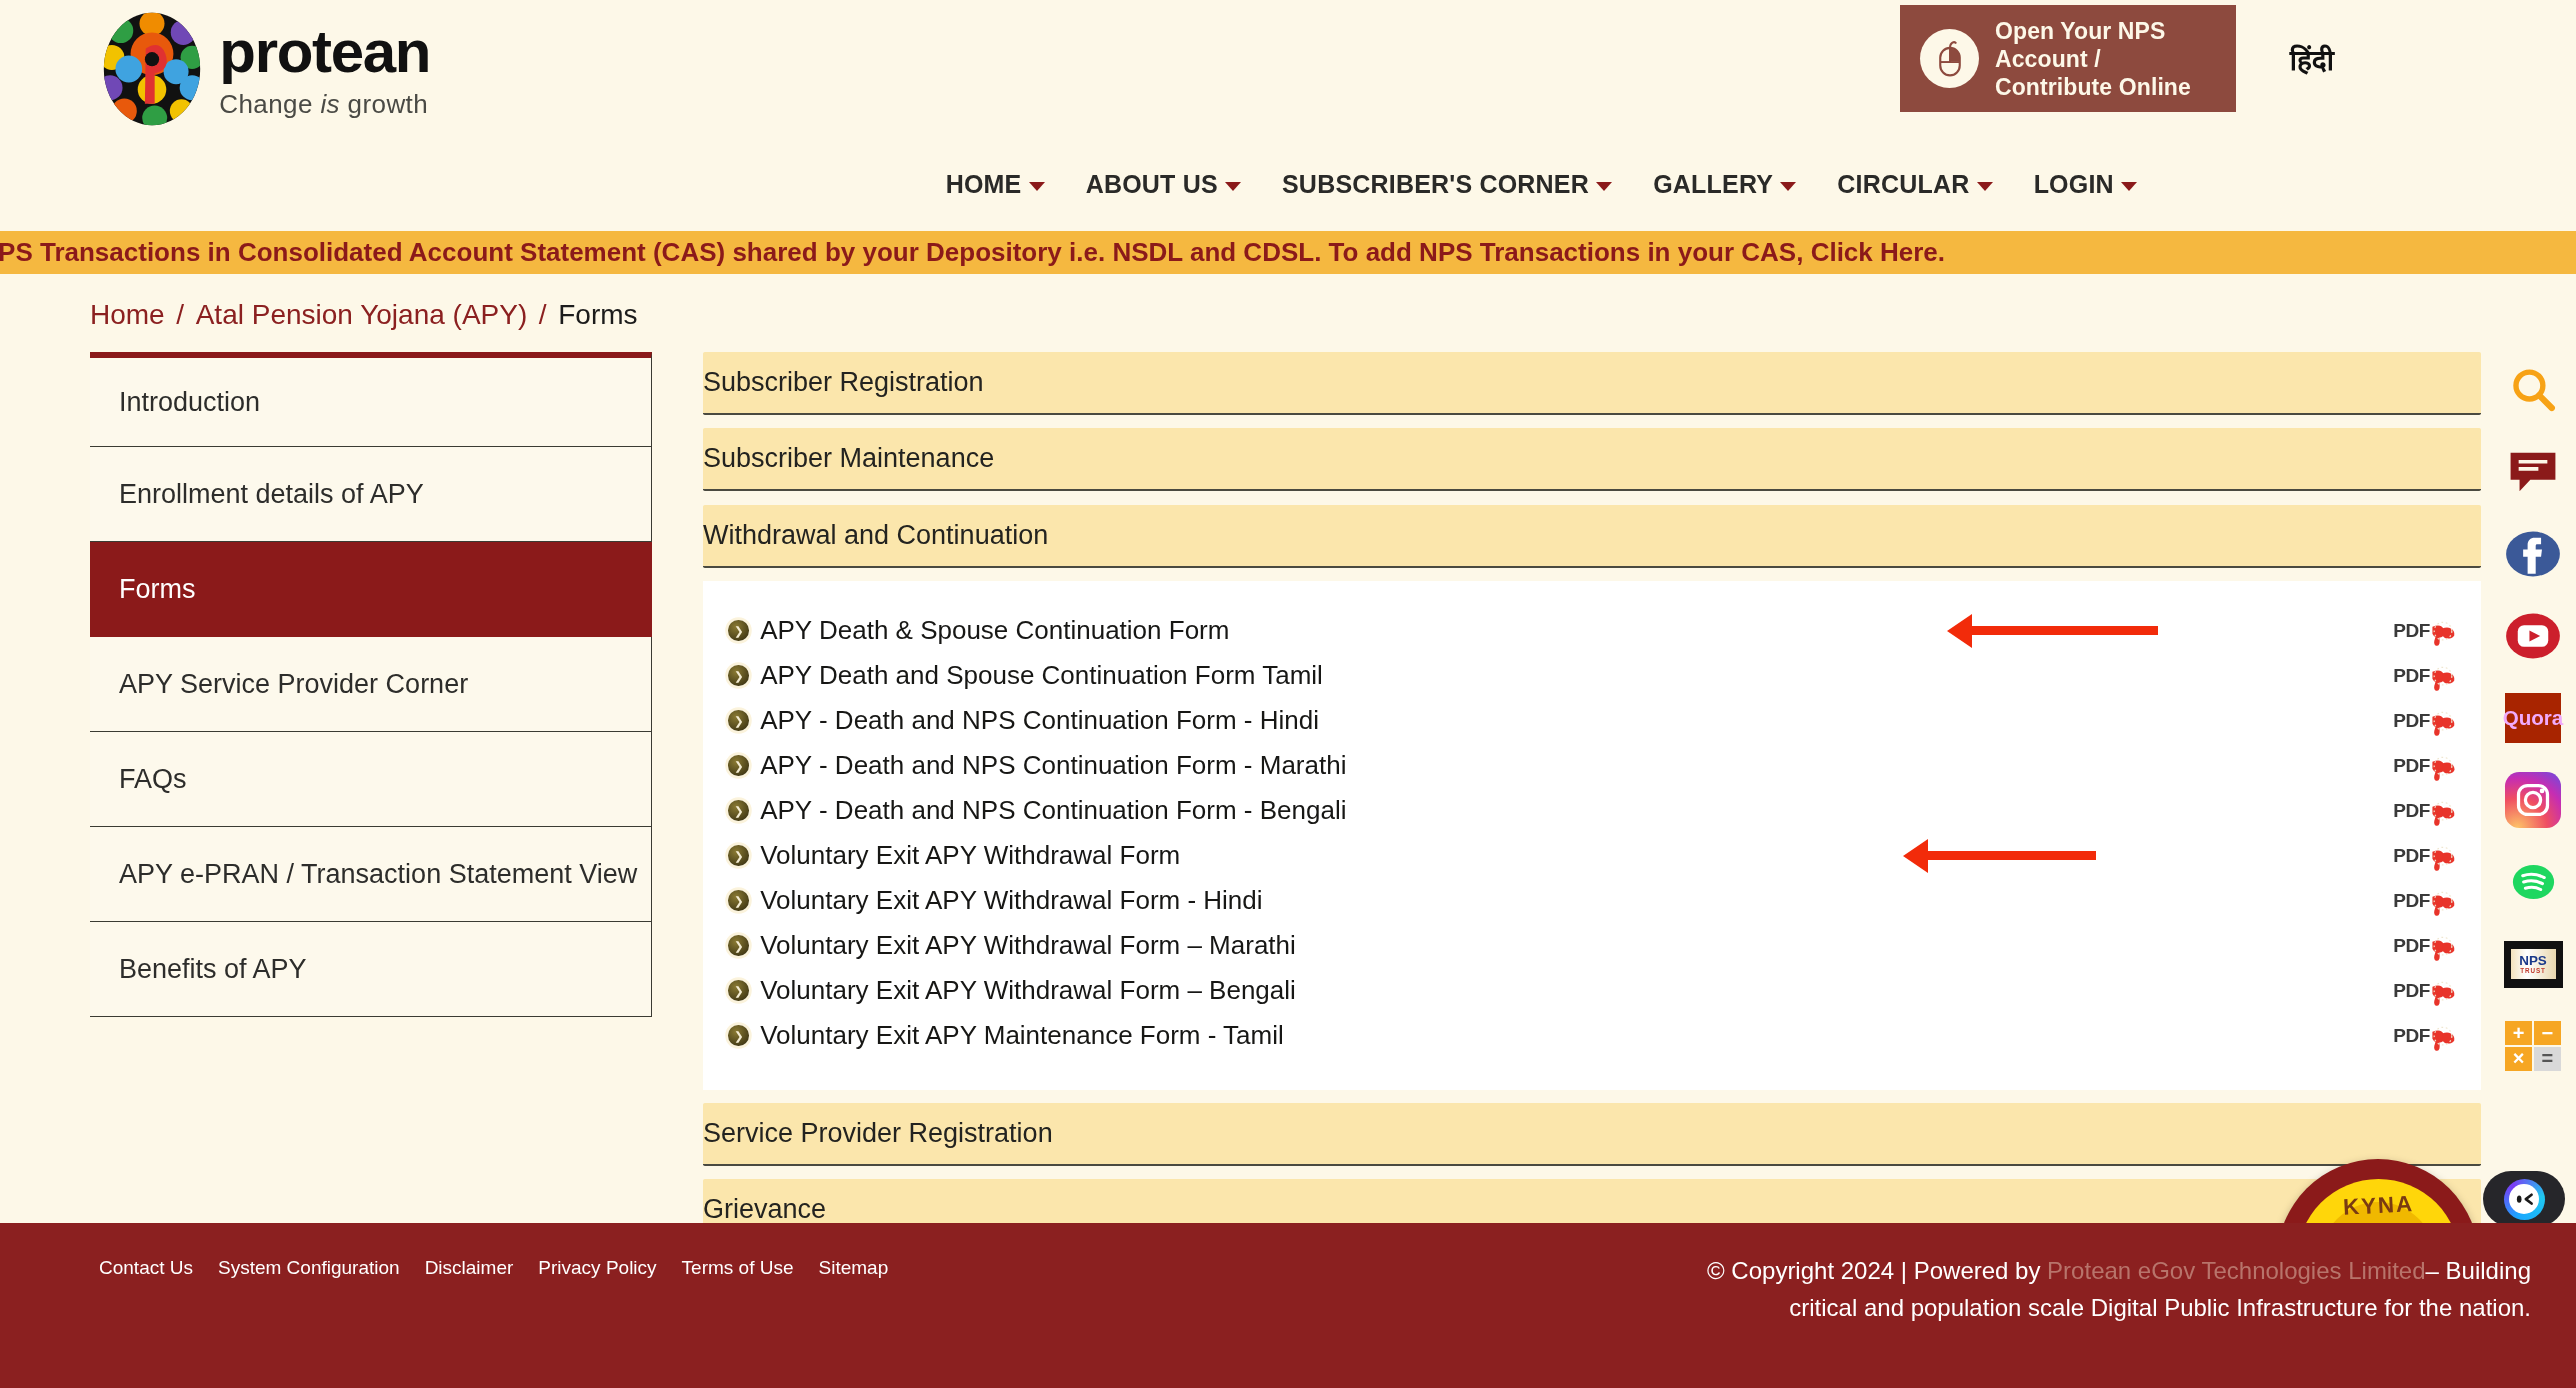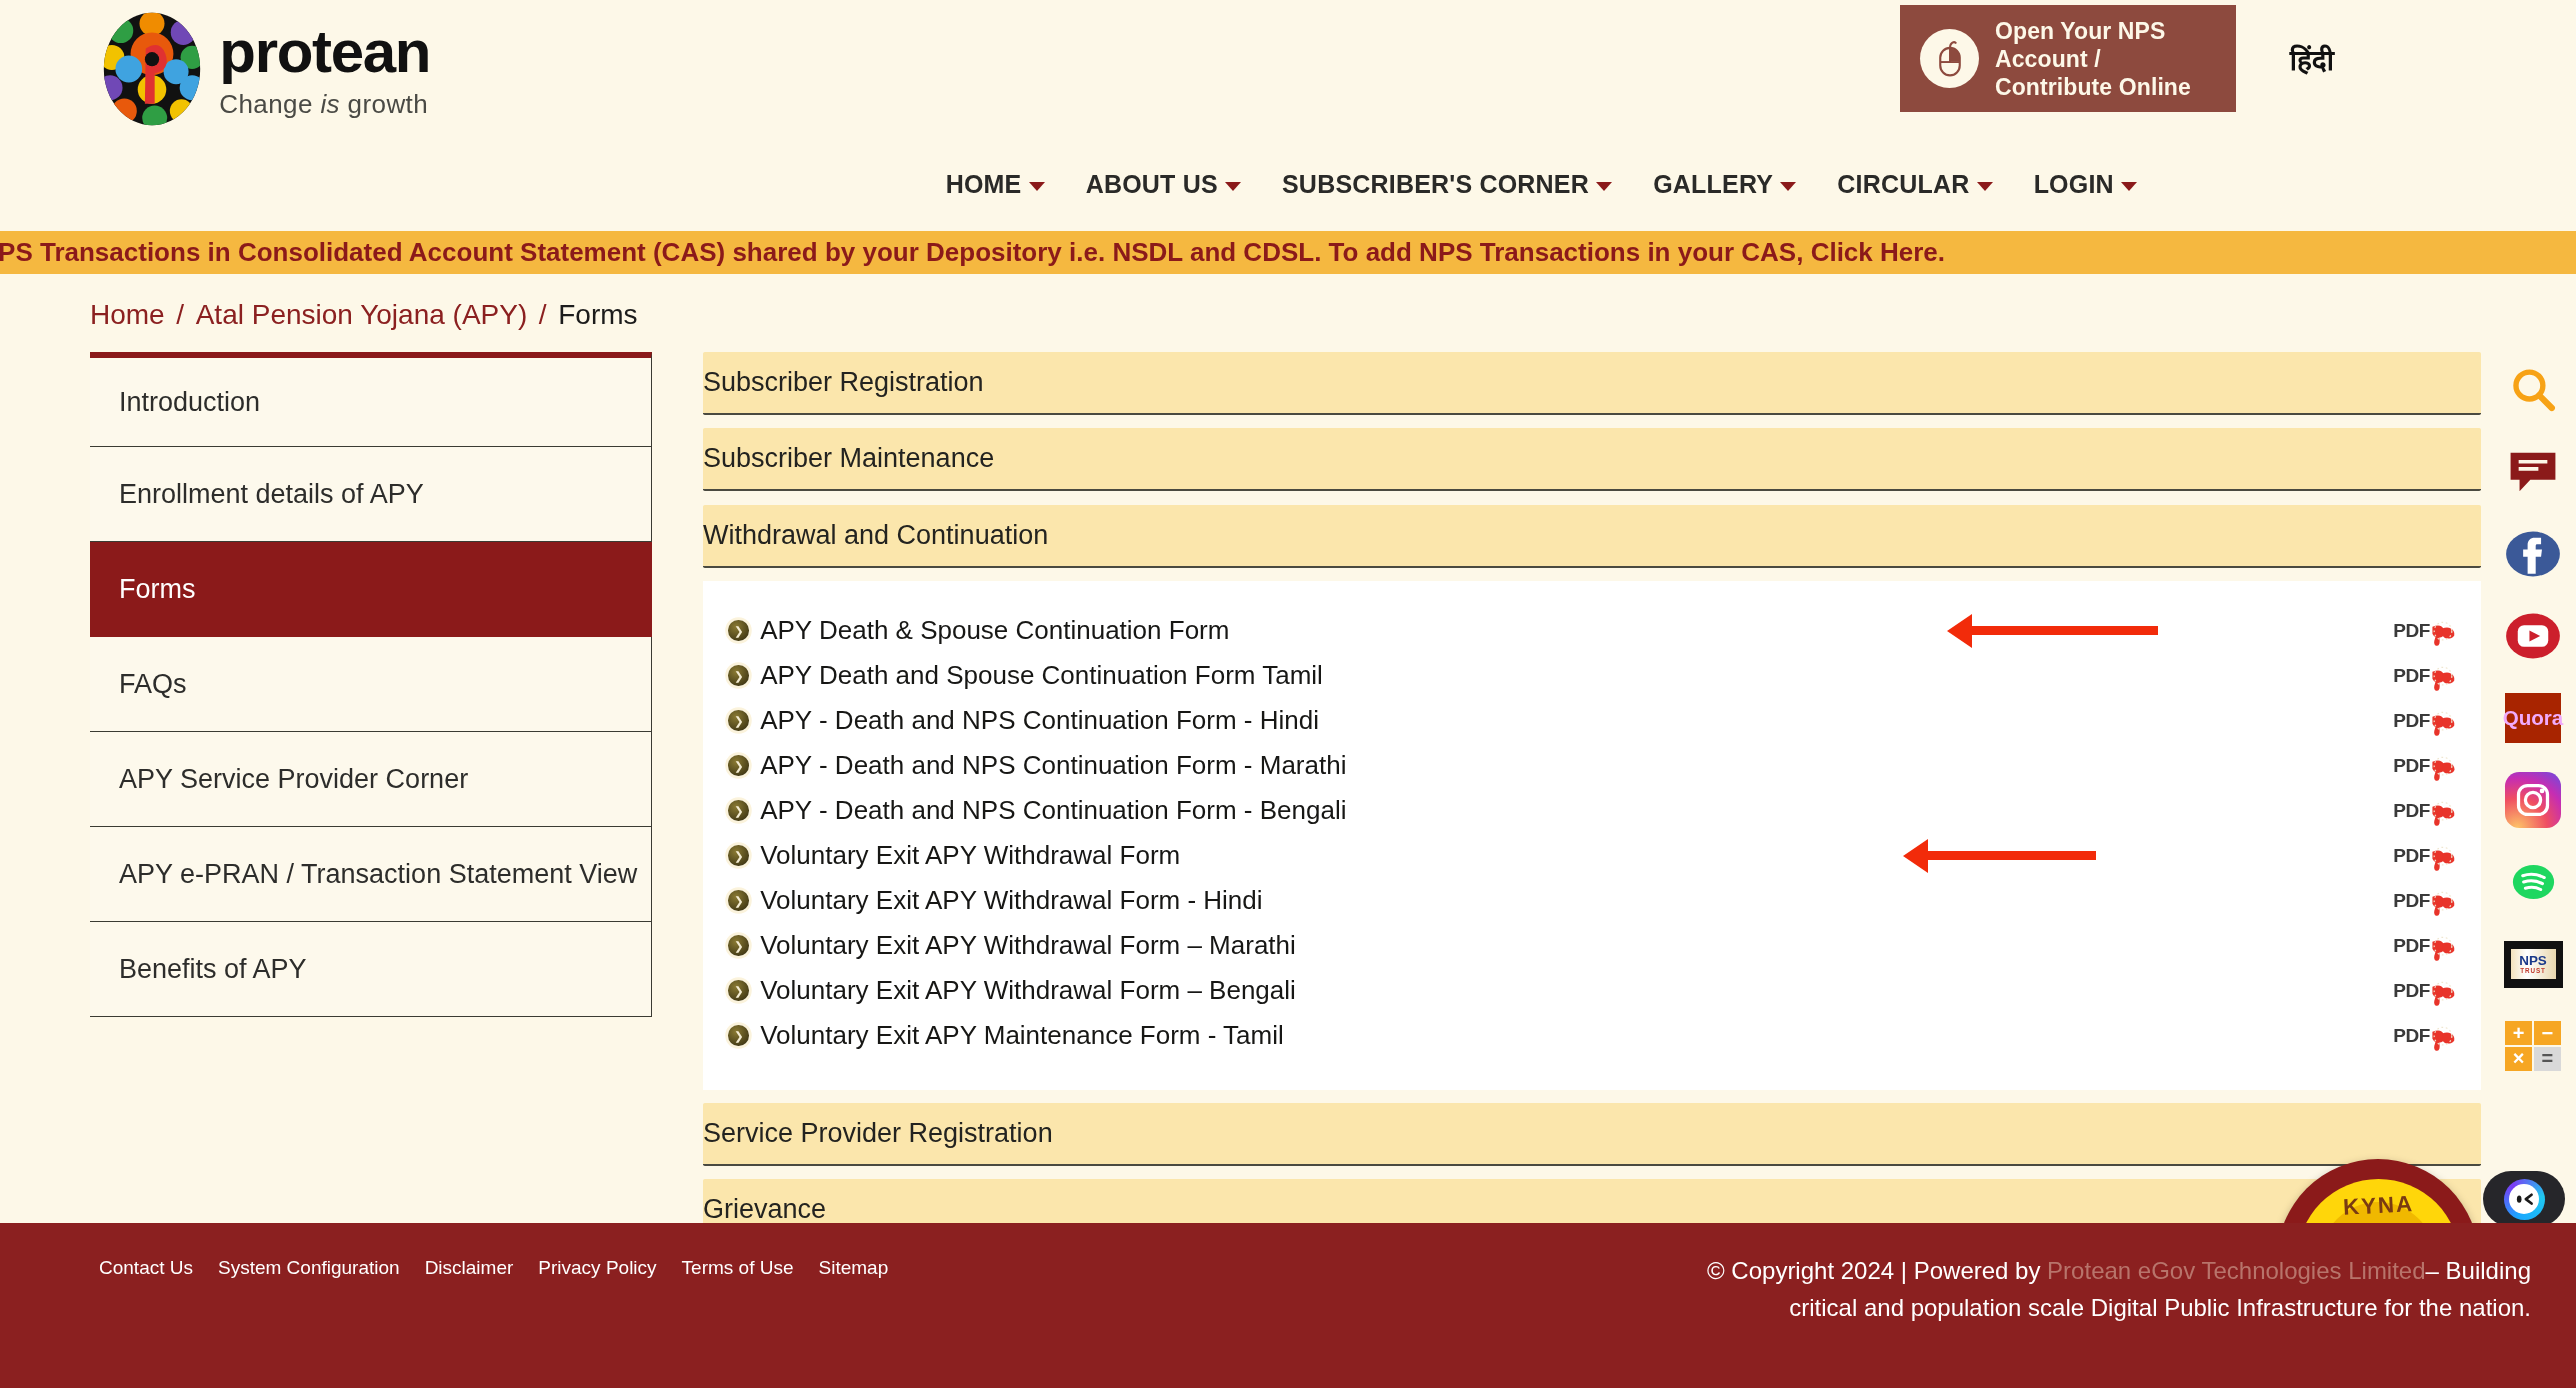--- a/index.html
+++ b/index.html
@@ -236,24 +236,24 @@
       <div class="side-item">
         <span>Introduction</span>
       </div>
       <div class="side-item">
         <span>Enrollment details of APY</span>
       </div>
       <div class="side-item active">
         <span>Forms</span>
       </div>
       <div class="side-item">
+        <span>APY Service Provider Corner</span>
+      </div>
+      <div class="side-item">
         <span>FAQs</span>
-      </div>
-      <div class="side-item">
-        <span>APY Service Provider Corner</span>
       </div>
       <div class="side-item">
         <span>APY e-PRAN / Transaction Statement View</span>
       </div>
       <div class="side-item">
         <span>Benefits of APY</span>
       </div>
     </div>
 
   <div class="main" id="main">

